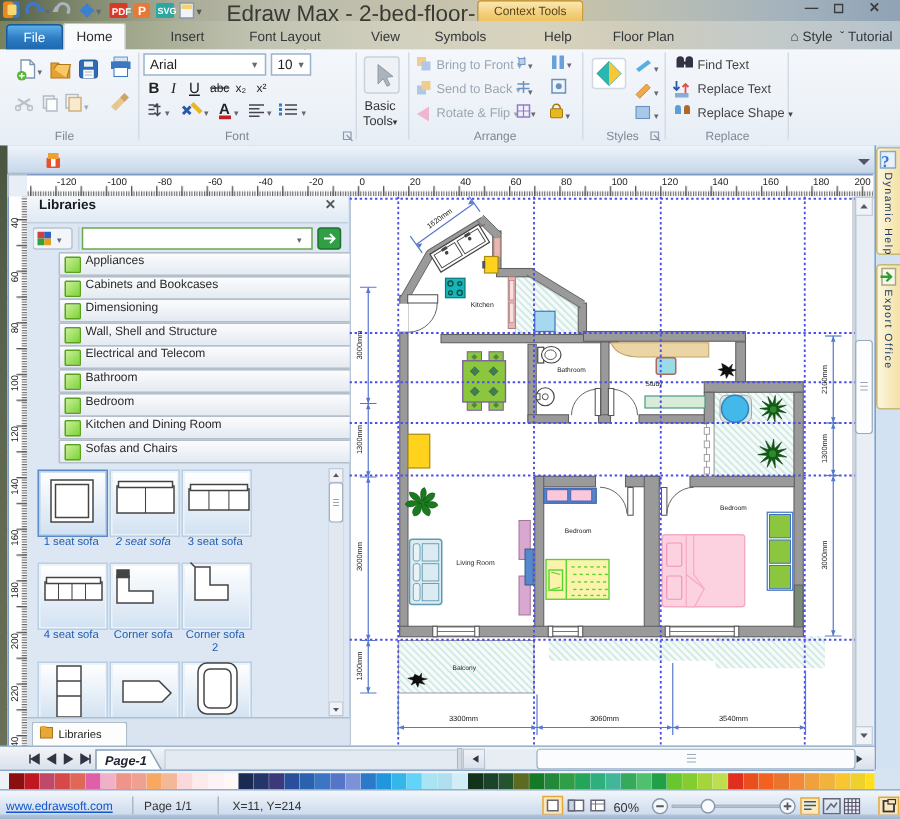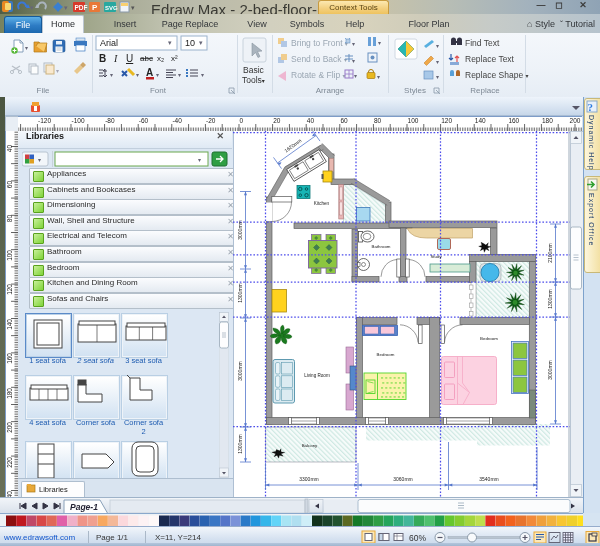--- a/index.html
+++ b/index.html
@@ -36,21 +36,21 @@
     border:1px solid #9ab2cc;border-bottom:none;border-radius:2px 2px 0 0;font-size:9px;font-weight:bold;color:#222;}
   
   #rcorner{left:5px;top:116px;width:13px;height:15px;background:#e8eef5;border:1px solid #aebecf;}
   #hruler{left:18px;top:116px;width:564px;height:15px;background:#fff;border-top:1px solid #7d9cc8;border-bottom:1px solid #7d9cc8;}
   #vruler{left:5px;top:131px;width:13px;height:382px;background:#fff;border-left:1px solid #7d9cc8;border-right:1px solid #7d9cc8;}
   #darkstrip{left:0;top:97px;width:5px;height:416px;background:linear-gradient(180deg,#4a5540,#5d6650 40%,#6a7058);}
   
   #libpanel{left:18px;top:131px;width:215px;height:347px;background:#dce7f3;border-right:1px solid #8ea8c4;}
   #libtitle{left:0;top:0;width:214px;height:17px;background:linear-gradient(180deg,#f4f8fc,#dfe9f4);
     border-bottom:1px solid #c2cfdd;font-size:9px;font-weight:bold;color:#1a1a1a;}
-  .librow{left:11px;width:208px;height:14px;background:linear-gradient(180deg,#fbfcfe,#e4eaf1);
+  .librow{left:21px;width:208px;height:14px;background:linear-gradient(180deg,#fbfcfe,#e4eaf1);
     border:1px solid #b4bfca;border-radius:1px;font-size:8px;color:#2a2a2a;}
   .libico{position:absolute;left:3px;top:2px;width:9px;height:9px;background:linear-gradient(135deg,#c9f09a,#7ed338);border:1px solid #5aa21e;border-radius:1px;}
   .librow .x{position:absolute;right:4px;top:1px;color:#9aa4ae;font-size:8px;}
   .tile{position:absolute;width:43px;height:41px;background:linear-gradient(180deg,#ffffff,#d2e2f2);border:1px solid #eef3f8;outline:1px solid #b9cfe4;}
   .tlabel{position:absolute;width:49px;font-size:7.5px;color:#1d5bb0;text-align:center;}
   
   #libtabs{left:18px;top:478px;width:215px;height:19px;background:#d9e4f0;border-top:1px solid #aebecf;}
   #pagerow{left:0;top:497px;width:583px;height:16px;background:linear-gradient(180deg,#f2f5f9,#d8e0ea);border-top:1px solid #9eb2c8;}
   #colorrow{left:0;top:513px;width:583px;height:13px;background:#eef2f6;border-top:1px solid #8aa8cc;}
   #statusbar{left:0;top:526px;width:600px;height:20px;background:linear-gradient(180deg,#f2f6fb,#d5e1f0 60%,#c9d8ea);border-top:1px solid #96accc;font-size:8px;color:#333;}
@@ -95,24 +95,24 @@
   <div class="abs" id="titletext">Edraw Max - 2-bed-floor-plan.eddx</div>
   <div class="abs" id="ctxtab">Context Tools</div>
   <div class="abs winbtn" style="left:533px;width:16px;">—</div>
   <div class="abs winbtn" style="left:551px;width:16px;">◻</div>
   <div class="abs winbtn" style="left:575px;width:16px;">✕</div>
 
   <div class="abs" id="tabrow"></div>
   <div class="abs" id="filebtn">File</div>
   <div class="abs" id="hometab">Home</div>
   <div class="abs rtab" style="left:105px;width:40px;">Insert</div>
-  <div class="abs rtab" style="left:155px;width:70px;">Page Replace</div>
+  <div class="abs rtab" style="left:155px;width:70px;">Font Layout</div>
   <div class="abs rtab" style="left:238px;width:38px;">View</div>
   <div class="abs rtab" style="left:281px;width:52px;">Symbols</div>
-  <div class="abs rtab" style="left:338px;width:34px;">Help</div>
+  <div class="abs rtab" style="left:355px;width:34px;">Help</div>
   <div class="abs rtab" style="left:398px;width:62px;">Floor Plan</div>
   <div class="abs" id="tr-right">⌂ Style &nbsp;ˇ Tutorial</div>
 
   <div class="abs" id="ribbon"></div>
   <div class="abs gsep" style="left:92px;top:35px;"></div>
   <div class="abs gsep" style="left:237px;top:35px;"></div>
   <div class="abs gsep" style="left:272px;top:35px;"></div>
   <div class="abs gsep" style="left:388px;top:35px;"></div>
   <div class="abs gsep" style="left:443px;top:35px;"></div>
   <div class="abs gsep" style="left:525px;top:35px;"></div>
@@ -876,21 +876,21 @@
         <rect x="516.0" y="1.5" width="10" height="10.5" fill="#e8742e"></rect>
         <rect x="526.2" y="1.5" width="10" height="10.5" fill="#f28a3a"></rect>
         <rect x="536.4" y="1.5" width="10" height="10.5" fill="#f0a03c"></rect>
         <rect x="546.6" y="1.5" width="10" height="10.5" fill="#f2b23e"></rect>
         <rect x="556.8" y="1.5" width="10" height="10.5" fill="#f8c632"></rect>
         <rect x="567.0" y="1.5" width="10" height="10.5" fill="#f0d02c"></rect>
         <rect x="577.2" y="1.5" width="10" height="10.5" fill="#ffdf1f"></rect>
       </svg>
     </div>
   <div class="abs" id="statusbar">
-    <div class="abs" style="left:4px;top:6px;color:#1155cc;">www.edrawsoft.com</div>
+    <div class="abs" style="left:4px;top:6px;color:#1155cc;text-decoration:underline;">www.edrawsoft.com</div>
     <div class="abs" style="left:88px;top:4px;width:1px;height:12px;background:#aab8c8;"></div>
     <div class="abs" style="left:96px;top:6px;">Page 1/1</div>
     <div class="abs" style="left:145px;top:4px;width:1px;height:12px;background:#aab8c8;"></div>
     <div class="abs" style="left:155px;top:6px;">X=11, Y=214</div>
     <svg class="abs" style="left:360px;top:3px;" width="240px" height="15" viewBox="0 0 240 15">
       <rect x="2" y="1" width="13" height="12" fill="#fce8b8" stroke="#e8a838"></rect>
       <rect x="5" y="3.5" width="7" height="7" fill="#fff" stroke="#667"></rect>
       <rect x="19" y="3.5" width="10" height="7" fill="#fff" stroke="#667"></rect>
         <rect x="19" y="3.5" width="4" height="7" fill="#c8d8e8" stroke="#667"></rect>
       <rect x="34" y="3.5" width="9" height="7" fill="#fff" stroke="#667"></rect>

